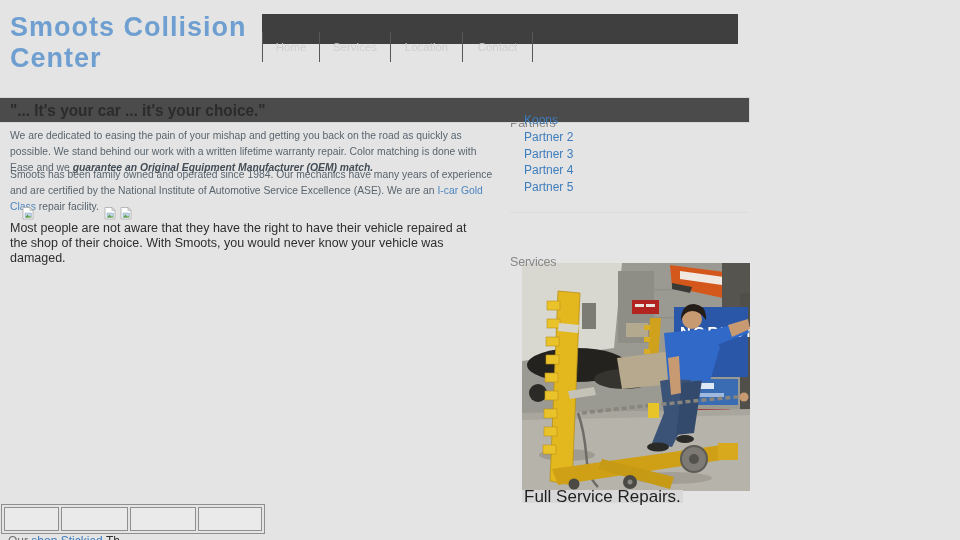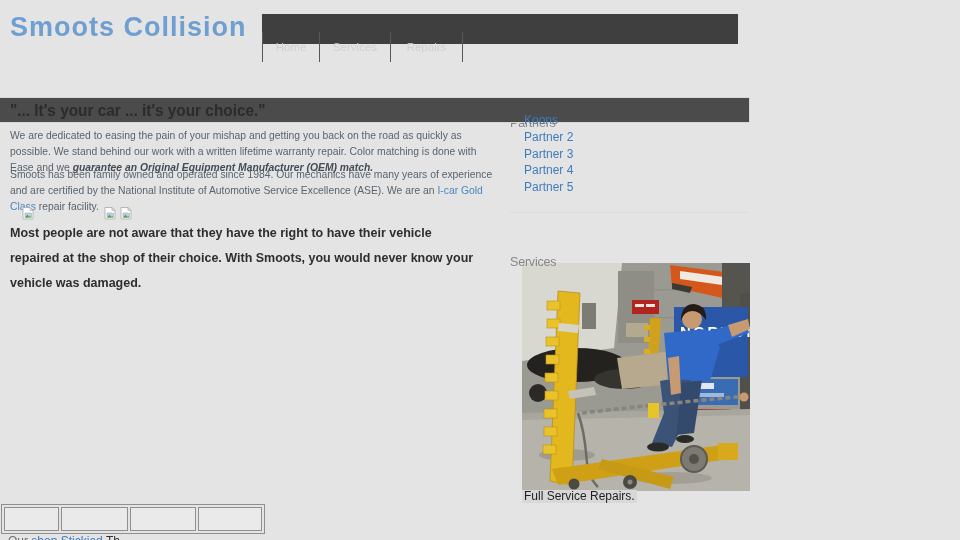--- a/index.html
+++ b/index.html
@@ -26,39 +26,39 @@
     display:inline-block; transform:scaleX(0.93); transform-origin:0 50%; white-space:nowrap; }
 
   
   .para-narrow { position:absolute; left:10px; color:#59646e; font-size:11px;
     line-height:16px; width:516px; transform:scaleX(0.94); transform-origin:0 0; }
   .p1 { top:127px; }
   .p2 { top:166px; }
   .para-narrow .emph { font-weight:700; font-style:italic; color:#424c55; }
   .inline-link { color:#4e86c0; cursor:pointer; text-decoration:none; }
   .p3 { position:absolute; left:10px; top:221px; width:470px; color:#2e2e2e;
-    font-size:12.5px; line-height:25px;font-weight:bold; }
+    font-size:12.5px; line-height:15px; }
 
   .broken-img { position:absolute; top:207px; width:12px; height:13px; }
   .bi-1 { left:22px; } .bi-2 { left:104px; } .bi-3 { left:120px; }
 
   
   .sb-heading { position:absolute; left:510px; color:#878787; font-size:12.5px;
     letter-spacing:-0.2px; z-index:1;margin-top:28px; }
   .h-partners { top:88px; }
   .h-services { top:227px; }
   .partner-list { position:absolute; left:524px; top:112px; z-index:3; }
   .partner-link { display:block; color:#3e7dbd; font-size:12px; line-height:16.8px;
     text-decoration:none; cursor:pointer; }
   .sb-divider { position:absolute; left:510px; top:212px; width:238px; height:1px;
     background:#f3f3f3; border-bottom:1px solid #dcdcdc; }
 
   .photo { position:absolute; left:522px; top:263px; width:228px; height:228px; }
   .photo svg { display:block; }
-  .caption { position:absolute; left:522px; top:490px; font-size:12px; color:#1f1f1f;
+  .caption { position:absolute; left:522px; top:490px; font-size:17px; color:#1f1f1f;
     background:#d8d8d8; padding:0 2px; line-height:13px; }
 
   
   .cells-table { position:absolute; left:1px; top:504px; border-collapse:separate;
     border-spacing:2px; background:#bdbdbd00; border:1px solid #8f8f8f; }
   .cells-table td { border:1px solid #8f8f8f; background:#eaeaea; height:24px; }
   .ct-0{width:55px;} .ct-1{width:67px;} .ct-2{width:66px;} .ct-3{width:64px;}
 
   .footer-note { position:absolute; left:8px; top:534px; font-size:12px; white-space:nowrap; }
   .fn-muted { color:#6e6e6e; }
@@ -77,26 +77,28 @@
         <path d="M8,0.5 L8,3.5 L11,3.5 Z" fill="#e4e4e4" stroke="#a9a9a9" stroke-width="0.6"></path>
         <rect x="3" y="6" width="6.5" height="4.5" fill="#bcd3ea" stroke="#8aa5c0" stroke-width="0.5"></rect>
         <path d="M3,10.5 L5.5,7.5 L7.5,10.5 Z" fill="#5d9e3c"></path>
         <path d="M6.5,10.5 L8.2,8.6 L9.5,10.5 Z" fill="#7ab648"></path>
       </g>
     </defs>
   </svg>
 
   <div class="site-title">
     <div>Smoots Collision</div>
+    <div>Center</div>
   </div>
 
   <nav class="nav">
     <div class="nav-item ni-0">Home</div>
     <div class="nav-item ni-1">Services</div>
-    <div class="nav-item ni-2">Repairs</div>
+    <div class="nav-item ni-2">Location</div>
+    <div class="nav-item ni-3">Contact</div>
   </nav>
 
   <div class="sb-heading h-partners">Partners</div>
 
   <div class="quote-bar">
     <span class="quote-text">"... It's your car ... it's your choice."</span>
   </div>
 
   <div class="partner-list">
     <a class="partner-link">Koons</a>

